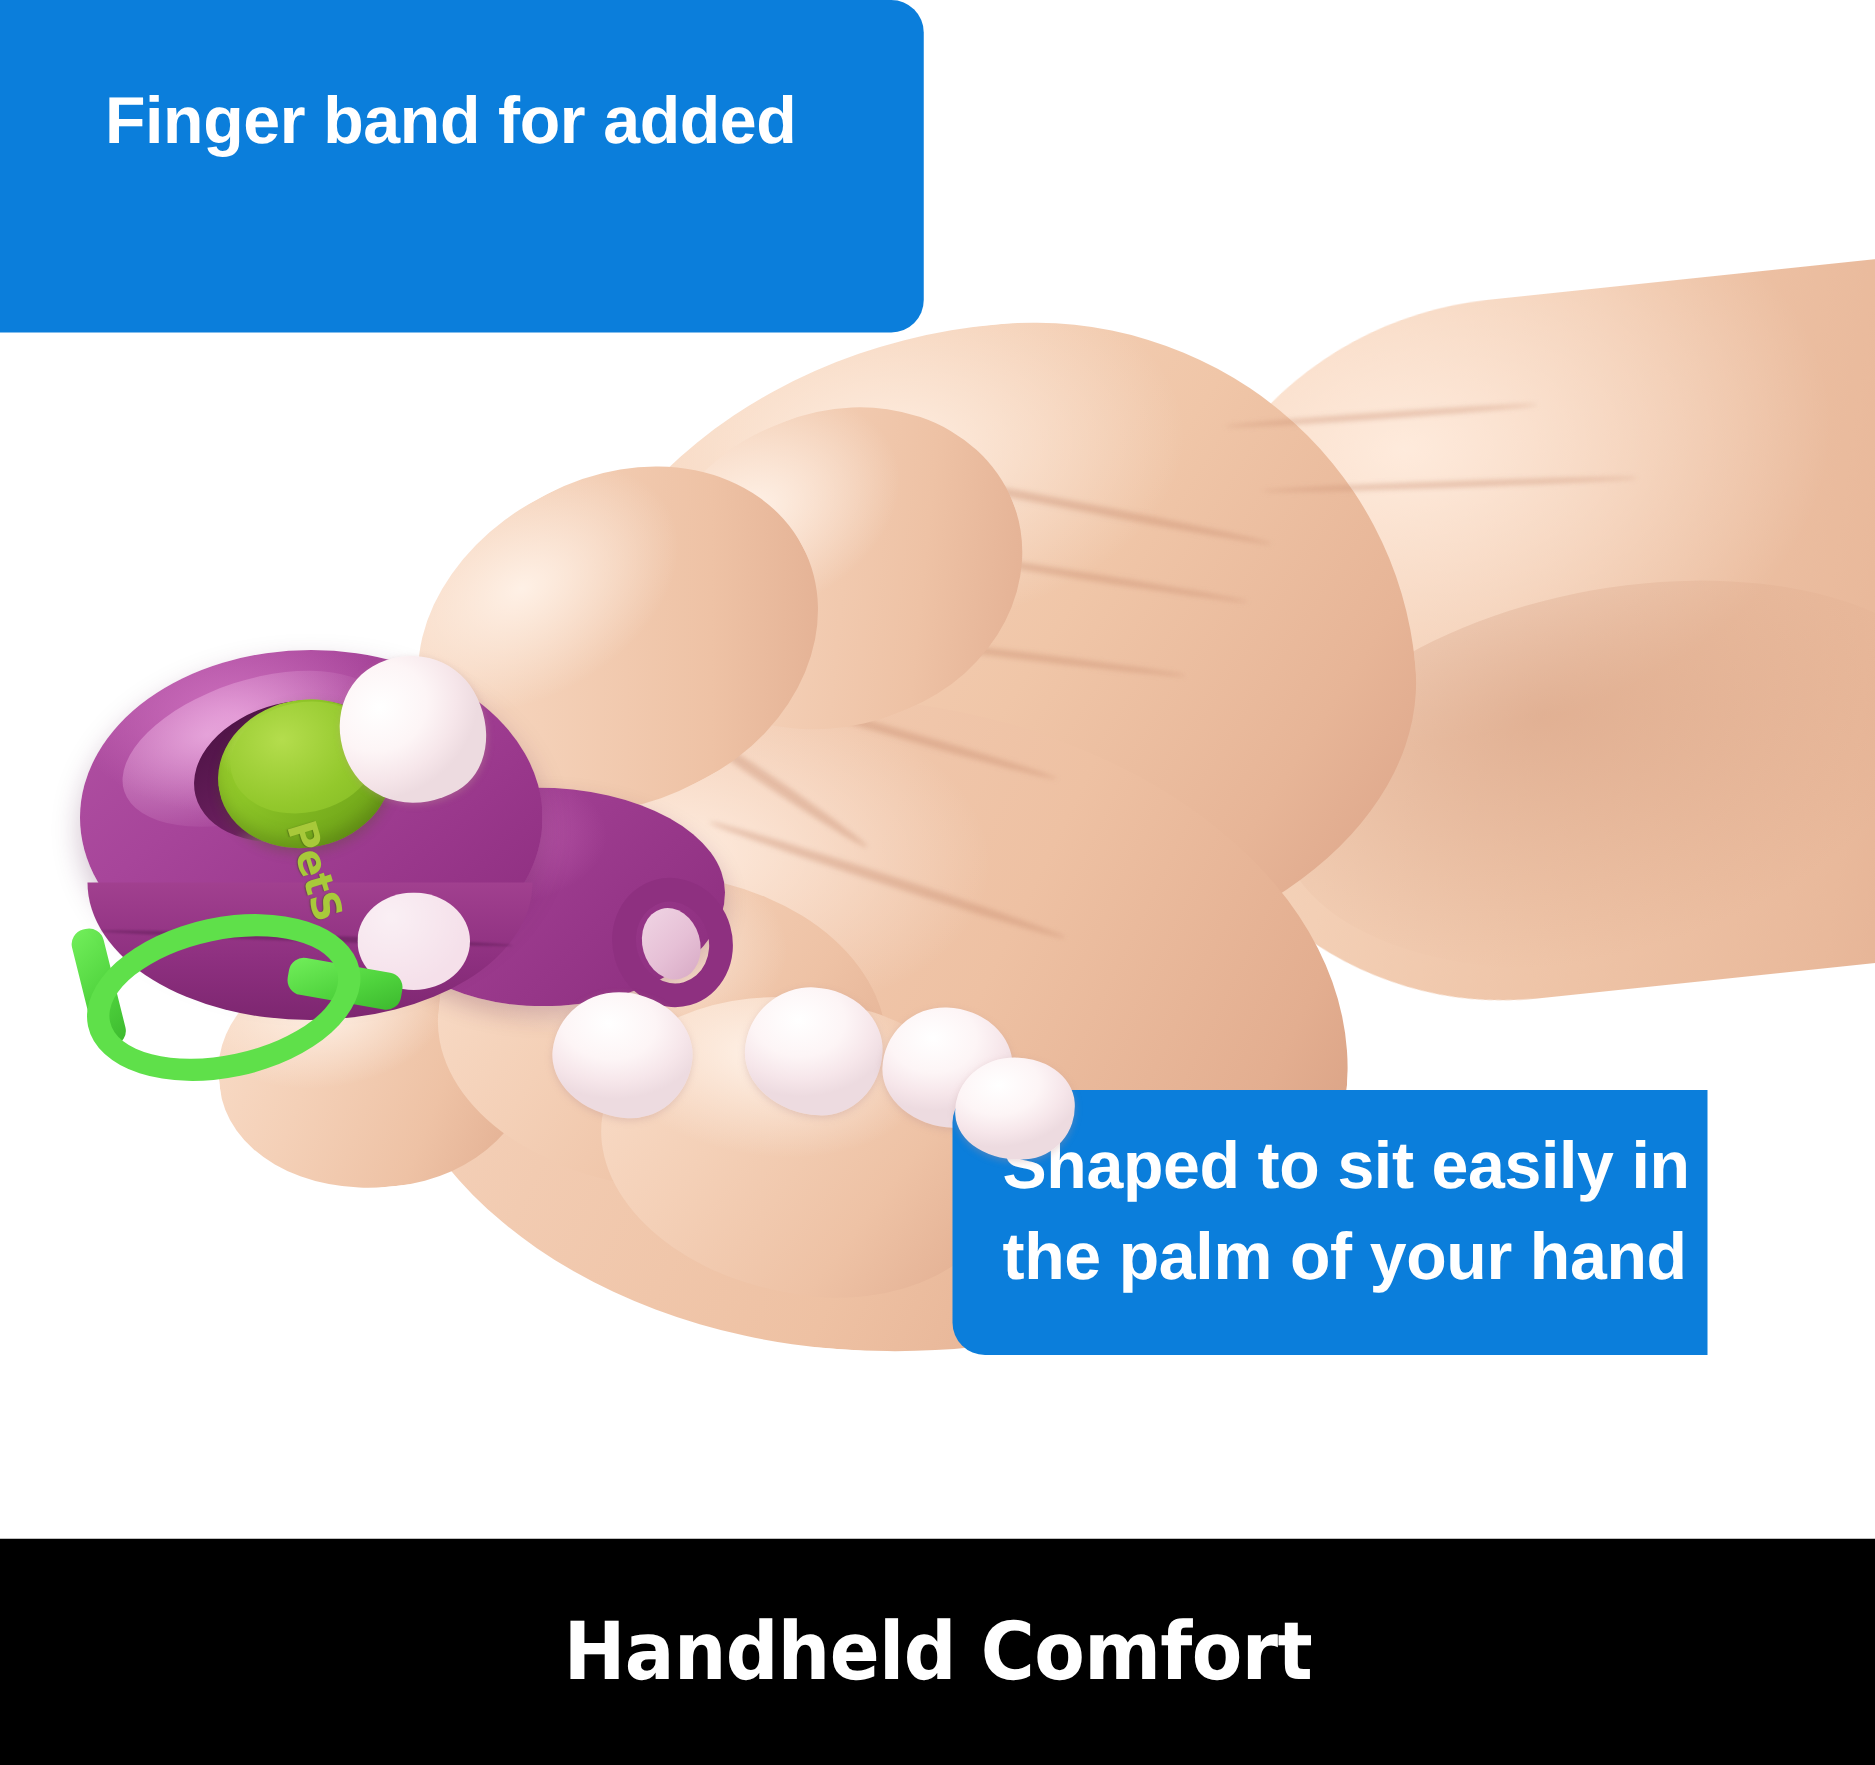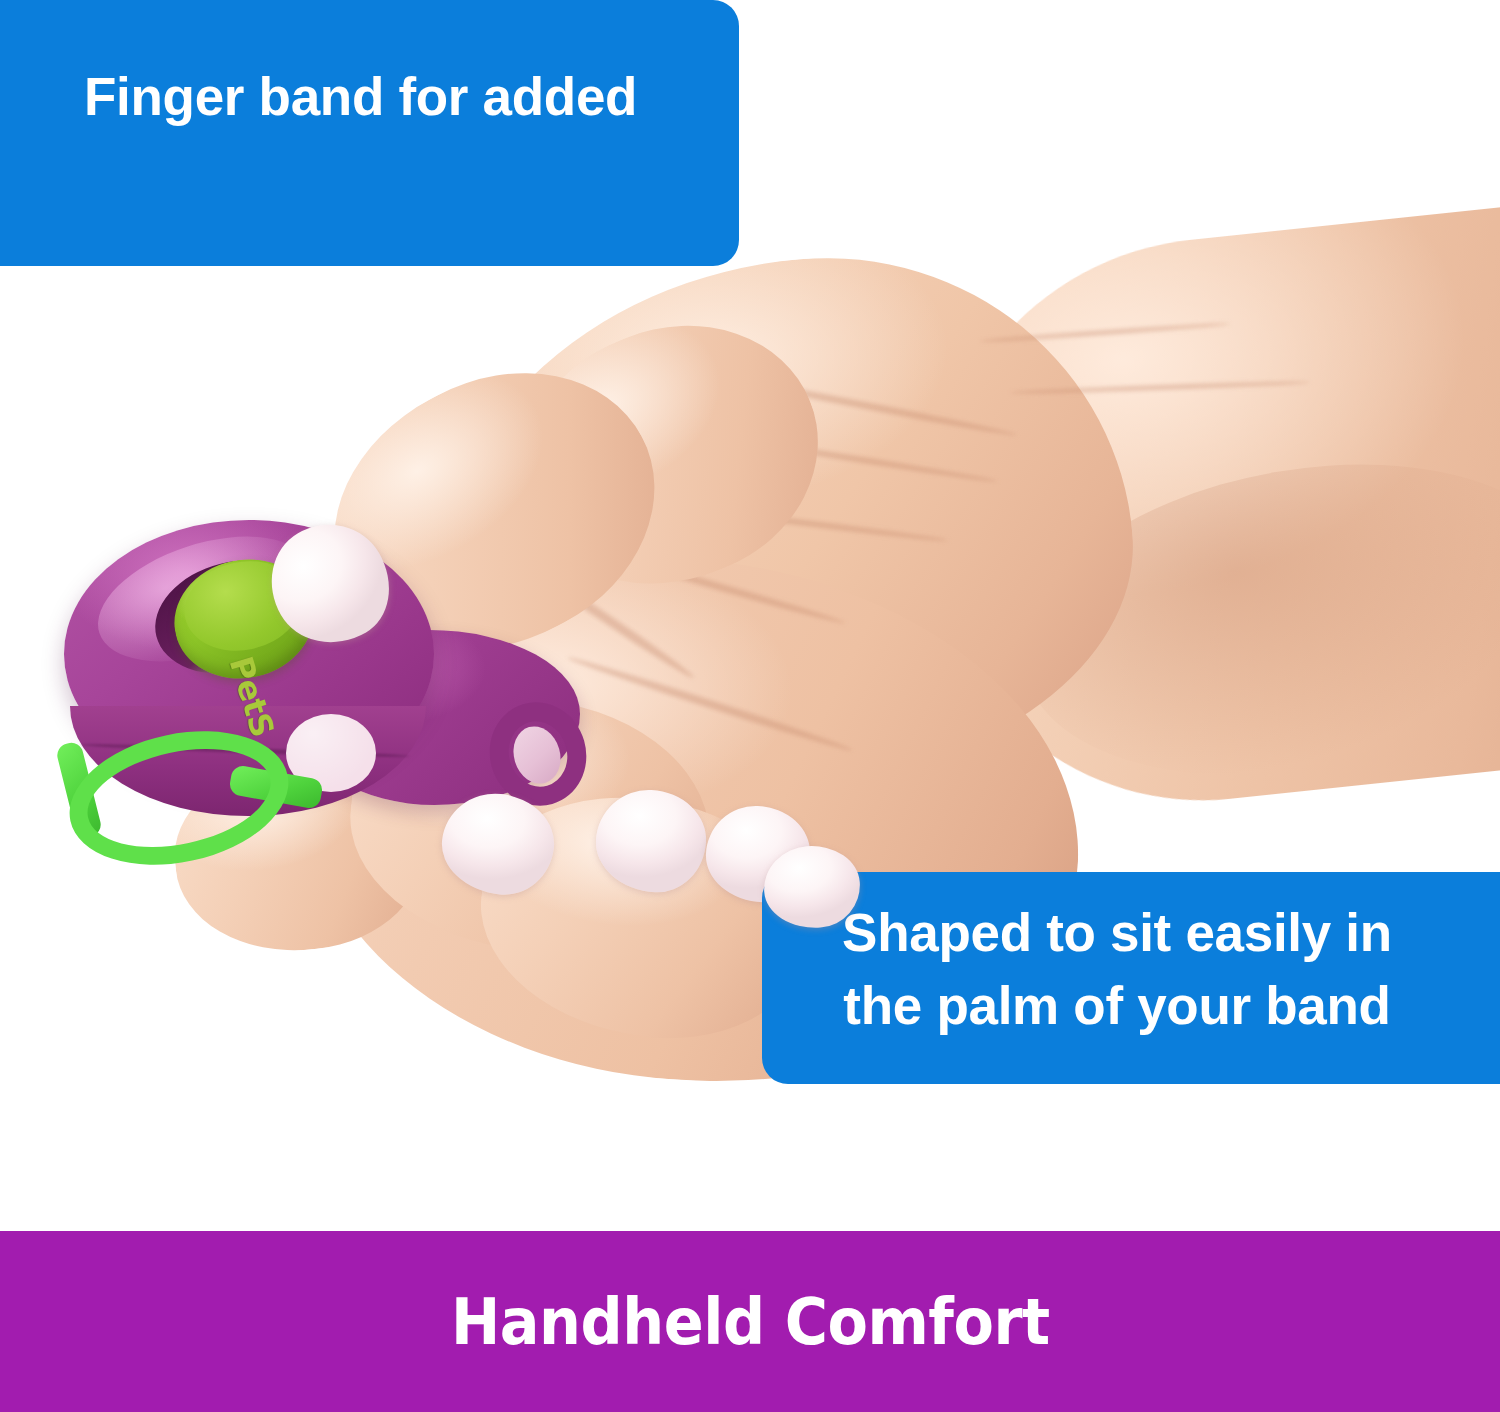--- a/index.html
+++ b/index.html
@@ -279,37 +279,37 @@
     border-radius: 0 26px 26px 0;
     padding: 60px 34px 0 84px;
     font-size: 53px;
     line-height: 73px;
     text-align: left;
     letter-spacing: -.3px;
     z-index: 40;
   }
   #callout-bottom {
     left: 762px; top: 872px;
-    width: 738px; height: 212px;
+    width: 604px; height: 212px;
     border-radius: 26px 0 0 26px;
     padding: 24px 68px 0 40px;
     font-size: 53px;
     line-height: 73px;
     text-align: center;
     letter-spacing: -.3px;
     z-index: 20;
   }
   .callout .line { display: block; white-space: nowrap; }
 
   
   #footer-banner {
     position: absolute;
     left: 0; top: 1231px;
     width: 1500px; height: 181px;
-    background: #a21caf;
+    background: #000000;
     display: flex;
     align-items: center;
     justify-content: center;
   }
   #footer-title {
     color: #ffffff;
     font-family: "DejaVu Sans", sans-serif;
     font-weight: 700;
     font-size: 64px;
     letter-spacing: -.5px;
@@ -366,21 +366,21 @@
     <div class="nail nail-ring"></div>
     <div class="nail nail-pinky"></div>
   </div>
 
   <div id="callout-top" class="callout">
     <span class="line">Finger band for added</span>
   </div>
 
   <div id="callout-bottom" class="callout">
     <span class="line">Shaped to sit easily in</span>
-    <span class="line">the palm of your band</span>
+    <span class="line">the palm of your hand</span>
   </div>
 
   <div class="nail nail-ovr"></div>
 
   <div id="footer-banner">
     <div id="footer-title">Handheld Comfort</div>
   </div>
 
 </div>
 

